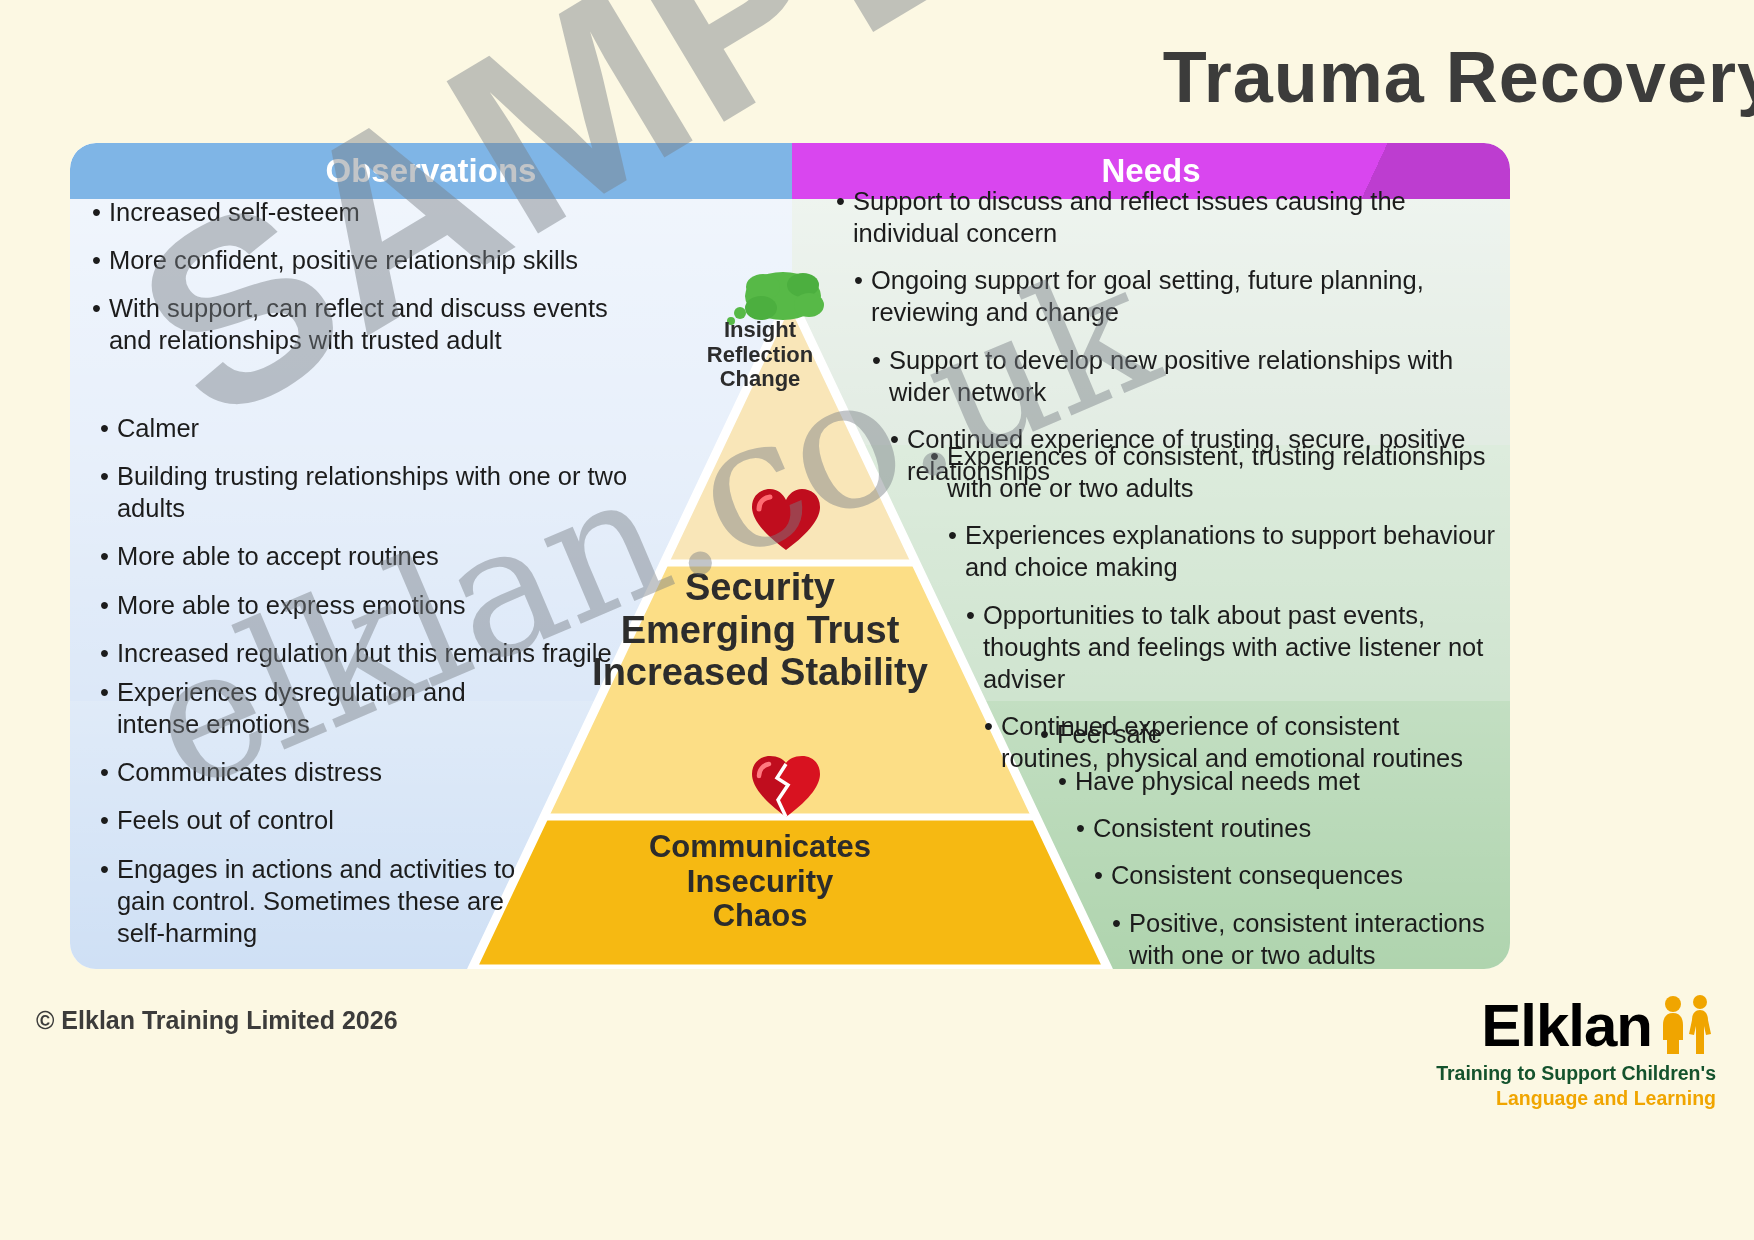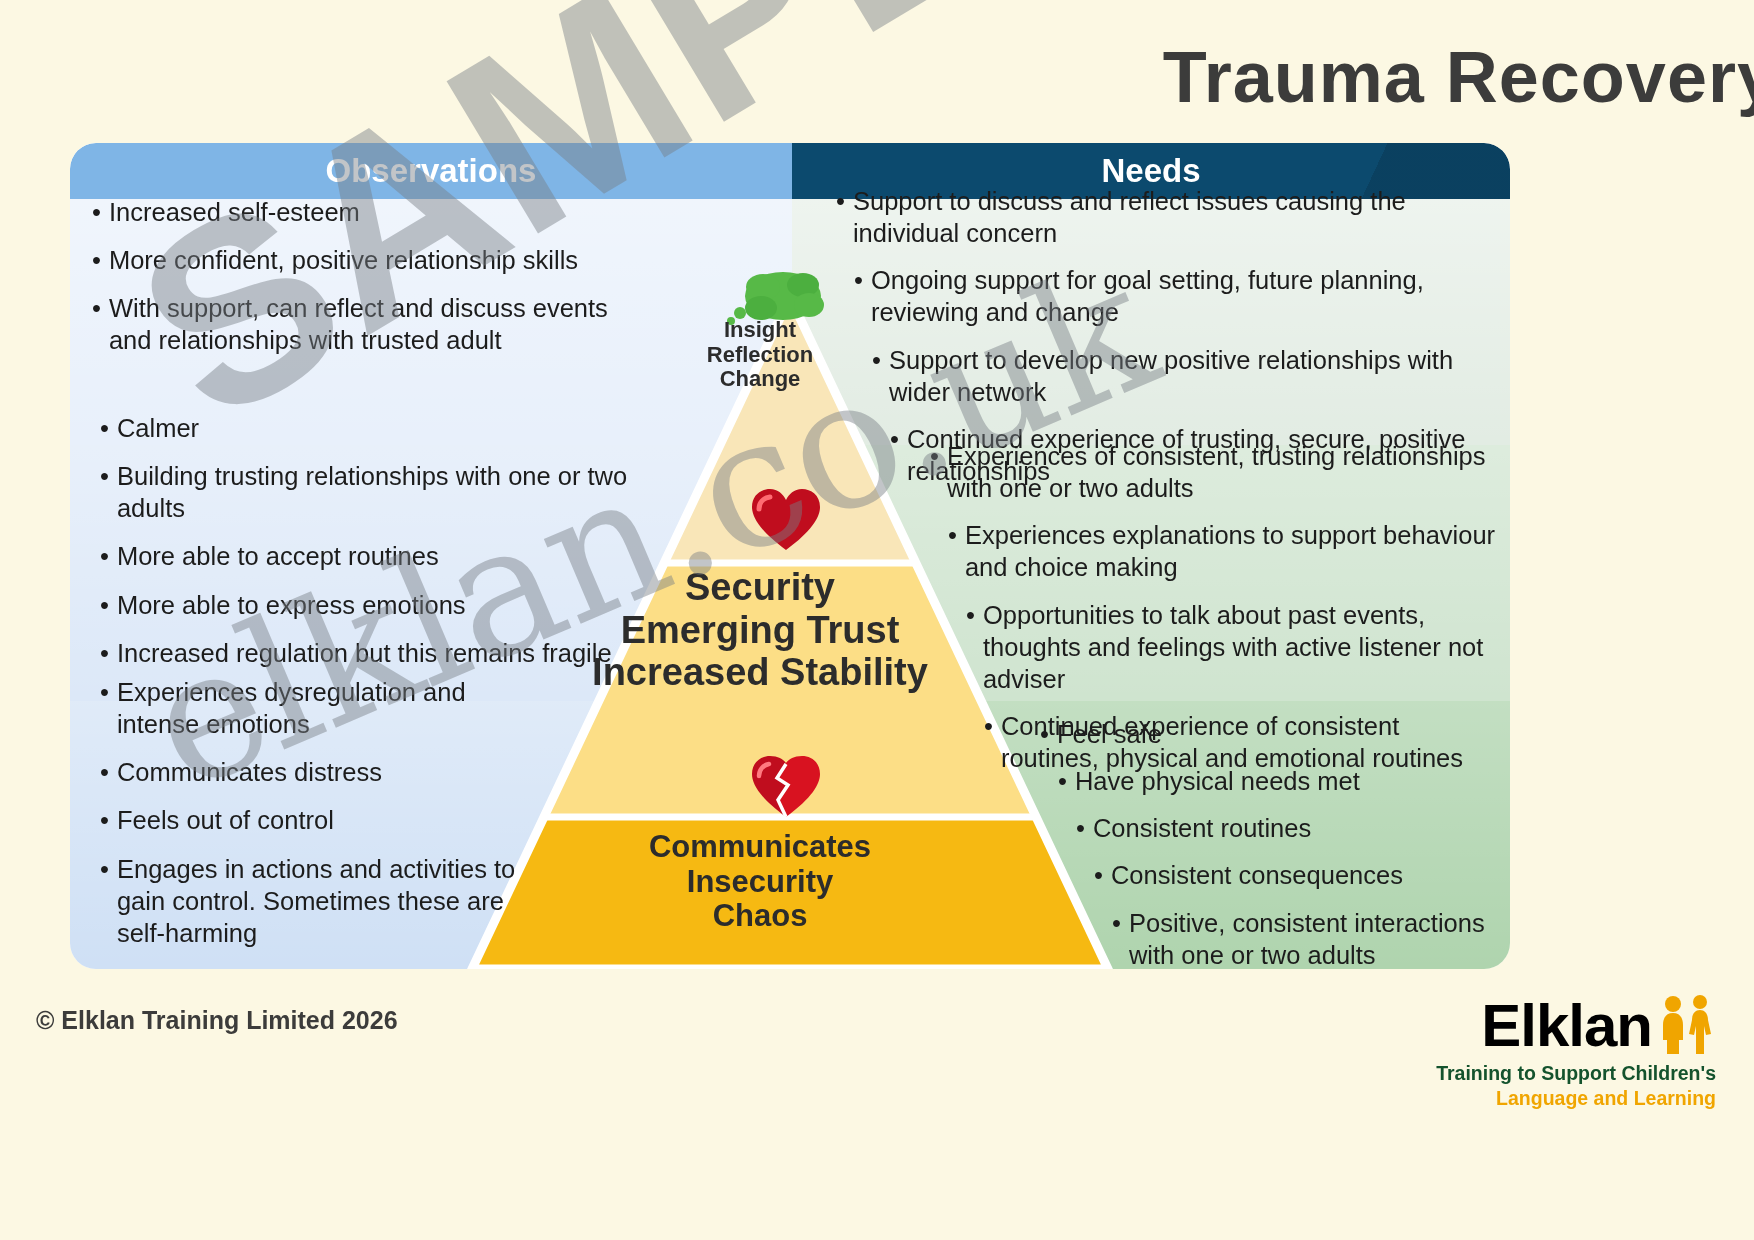--- a/index.html
+++ b/index.html
@@ -32,21 +32,21 @@
   }
 
   
   .hdr{
     position:absolute;top:0;height:56px;
     display:flex;align-items:center;justify-content:center;
     color:#FFFFFF;font-size:33px;font-weight:bold;
     z-index:5;
   }
   .hdr-obs{left:0;width:722px;background:#7FB5E6;border-top-left-radius:26px;justify-content:center;}
-  .hdr-needs{left:722px;width:718px;background:#0c4a6e;border-top-right-radius:26px;}
+  .hdr-needs{left:722px;width:718px;background:#d946ef;border-top-right-radius:26px;}
   .hdr-needs .sheen{
     position:absolute;right:0;top:0;width:230px;height:56px;
     background:linear-gradient(115deg,rgba(0,0,0,0) 42%,rgba(0,0,0,.13) 42%);
   }
 
   
   .panel{position:absolute;}
   .lp1{left:0;  top:56px; width:722px;height:246px;background:#E8F0FB;}
   .lp2{left:0;  top:302px;width:722px;height:256px;background:#DCE8F8;}
   .lp3{left:0;  top:558px;width:722px;height:268px;background:#CFE0F5;}

